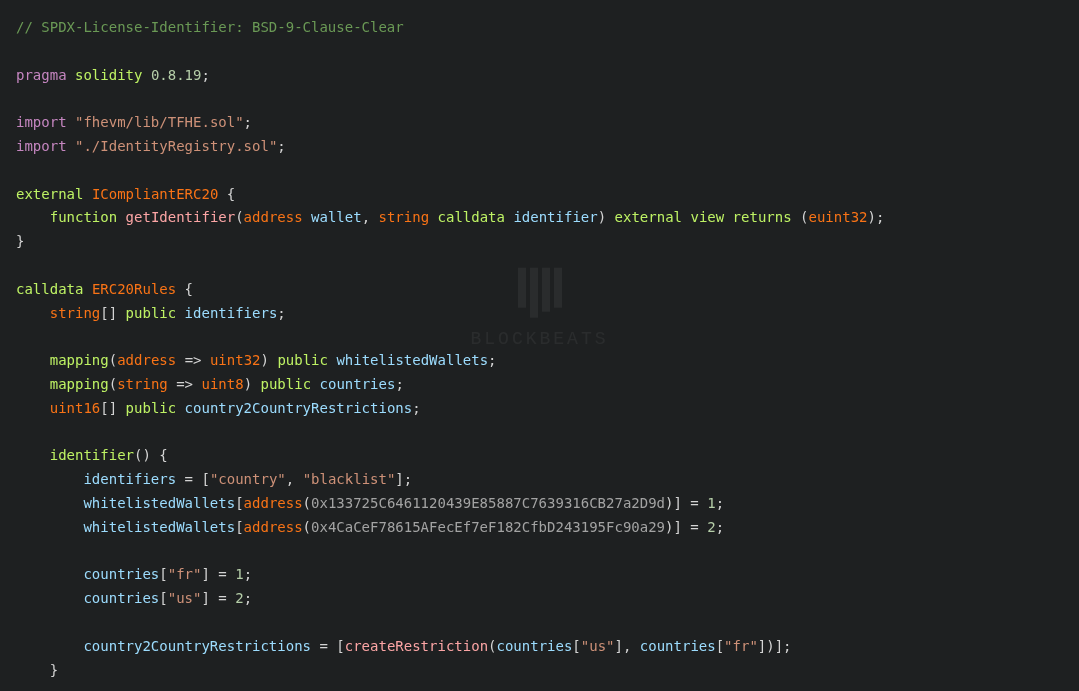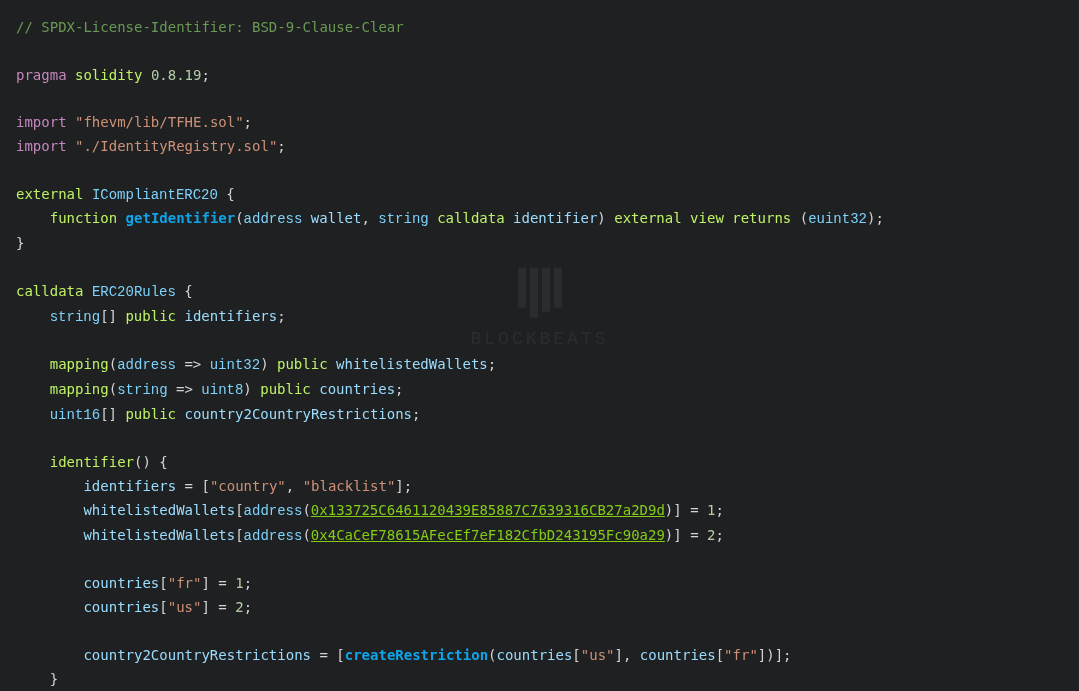--- a/index.html
+++ b/index.html
@@ -50,27 +50,27 @@
     }
     pre {
       position: relative;
       z-index: 2;
       white-space: pre;
     }
     .comment { color: #6a9955; }
     .keyword { color: #bef264; }
     .keyword-purple { color: #c586c0; }
     .string { color: #ce9178; }
-    .type { color: #7dd3fc; font-family: Liberation Mono, monospace; }
+    .type { color: #f97316; }
     .number { color: #b5cea8; }
-    .function { color: #0ea5e9; font-weight: bold; }
+    .function { color: #fca5a5; }
     .identifier { color: #9cdcfe; text-align: right; }
     .punct { color: #d4d4d4; }
     .operator { color: #d4d4d4; }
-    .address-hex { color: #84cc16; text-decoration: underline; }
+    .address-hex { color: #a3a3a3; }
   </style>
 </head>
 <body>
 
 <div class="watermark">
   <div class="watermark-bars">
     <div class="watermark-bar"></div>
     <div class="watermark-bar"></div>
     <div class="watermark-bar"></div>
     <div class="watermark-bar"></div>

